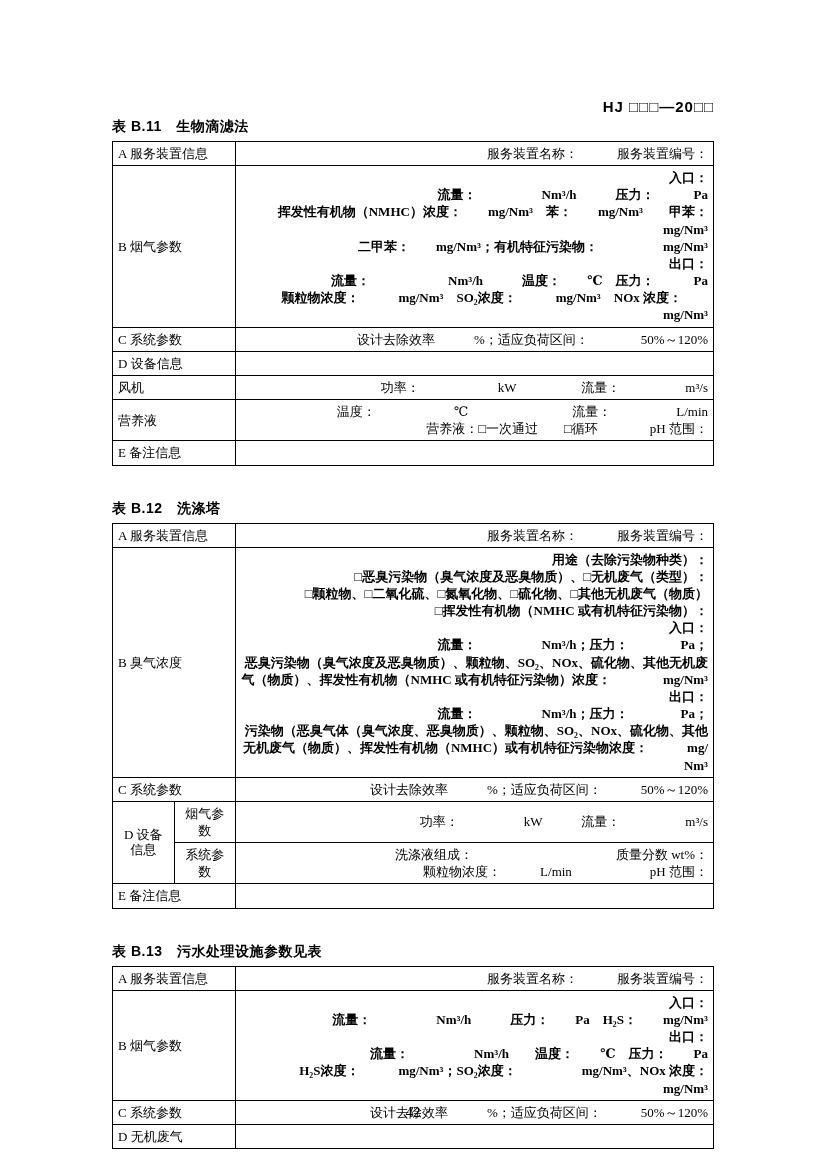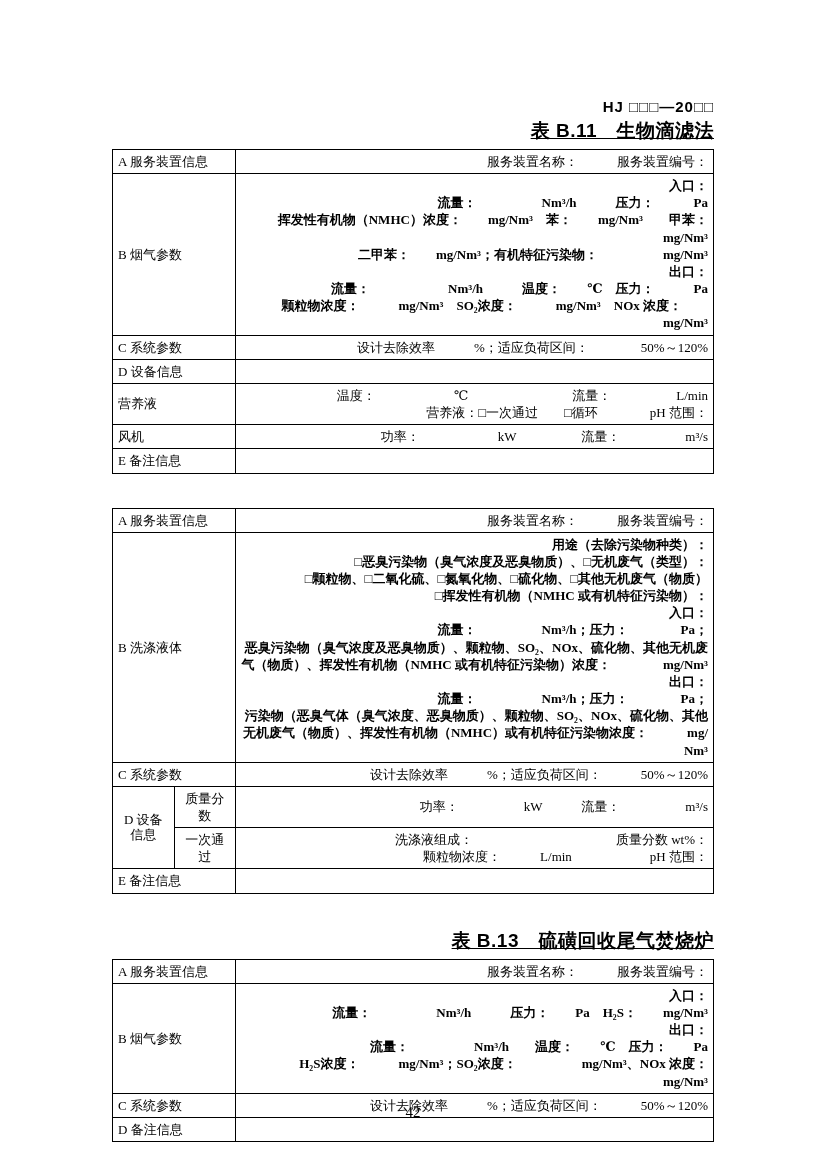--- a/index.html
+++ b/index.html
@@ -30,27 +30,26 @@
     font-size: 15px;
     letter-spacing: 1px;
   }
   .content {
     position: absolute;
     left: 112px;
     top: 118px;
     width: 602px;
   }
   .table-title {
-    text-align: right;
-    font-size: 19px;
+    text-align: left;
+    font-size: 14px;
     font-weight: bold;
     font-family: "Liberation Sans", sans-serif;
     margin-bottom: 5px;
     letter-spacing: 0.5px;
-    text-decoration: underline;
   }
   table.form {
     border-collapse: collapse;
     width: 100%;
     table-layout: fixed;
     font-size: 13px;
     line-height: 1.32;
   }
   table.form td {
     border: 1px solid #000000;
@@ -125,100 +124,101 @@
       </tr>
       <tr>
         <td class="lbl">C 系统参数</td>
         <td class="rowtext">设计去除效率　　　%；适应负荷区间：　　　　50%～120%</td>
       </tr>
       <tr>
         <td class="lbl">D 设备信息</td>
         <td class="rowtext"></td>
       </tr>
       <tr>
+        <td class="lbl">风机</td>
+        <td class="rowtext">功率：　　　　　　kW　　　　　流量：　　　　　m³/s</td>
+      </tr>
+      <tr>
         <td class="lbl">营养液</td>
         <td class="rowtext">温度：　　　　　　℃　　　　　　　　流量：　　　　　L/min
 营养液：□一次通过　　□循环　　　　pH 范围：</td>
       </tr>
       <tr>
-        <td class="lbl">风机</td>
-        <td class="rowtext">功率：　　　　　　kW　　　　　流量：　　　　　m³/s</td>
-      </tr>
-      <tr>
         <td class="lbl">E 备注信息</td>
         <td class="rowtext"></td>
       </tr>
     </tbody>
       </table>
 
     <div class="spacer-md"></div>
 
+    <div class="table-title">表 B.12　洗涤塔</div>
     <table class="form">
       <tbody>
           <tr>
         <td class="lbl" colspan="2">A 服务装置信息</td>
         <td class="rowtext">服务装置名称：　　　服务装置编号：</td>
       </tr>
       <tr>
-        <td class="lbl vcenter" colspan="2">B 洗涤液体</td>
+        <td class="lbl vcenter" colspan="2">B 臭气浓度</td>
         <td class="rowtext vtop">用途（去除污染物种类）：
 □恶臭污染物（臭气浓度及恶臭物质）、□无机废气（类型）：
 □颗粒物、□二氧化硫、□氮氧化物、□硫化物、□其他无机废气（物质）
 □挥发性有机物（NMHC 或有机特征污染物）：
 入口：
 流量：　　　　　Nm³/h；压力：　　　　Pa；
 恶臭污染物（臭气浓度及恶臭物质）、颗粒物、SO₂、NOx、硫化物、其他无机废气（物质）、挥发性有机物（NMHC 或有机特征污染物）浓度：　　　　mg/Nm³
 出口：
 流量：　　　　　Nm³/h；压力：　　　　Pa；
 污染物（恶臭气体（臭气浓度、恶臭物质）、颗粒物、SO₂、NOx、硫化物、其他无机废气（物质）、挥发性有机物（NMHC）或有机特征污染物浓度：　　　mg/Nm³</td>
       </tr>
       <tr>
         <td class="lbl" colspan="2">C 系统参数</td>
         <td class="rowtext">设计去除效率　　　%；适应负荷区间：　　　50%～120%</td>
       </tr>
       <tr>
         <td class="lbl-narrow stack-label" rowspan="2">D 设备信息</td>
-        <td class="lbl-sub">质量分数</td>
+        <td class="lbl-sub">烟气参数</td>
         <td class="rowtext">功率：　　　　　kW　　　流量：　　　　　m³/s</td>
       </tr>
       <tr>
-        <td class="lbl-sub">一次通过</td>
+        <td class="lbl-sub">系统参数</td>
         <td class="rowtext">洗涤液组成：　　　　　　　　　　　质量分数 wt%：
 颗粒物浓度：　　　L/min　　　　　　pH 范围：</td>
       </tr>
       <tr>
         <td class="lbl" colspan="2">E 备注信息</td>
         <td class="rowtext"></td>
       </tr>
     </tbody>
       </table>
 
     <div class="spacer-md"></div>
 
-    <div class="table-title">表 B.13　硫磺回收尾气焚烧炉</div>
+    <div class="table-title">表 B.13　污水处理设施参数见表</div>
     <table class="form">
       <tbody>
           <tr>
         <td class="lbl">A 服务装置信息</td>
         <td class="rowtext">服务装置名称：　　　服务装置编号：</td>
       </tr>
       <tr>
         <td class="lbl vcenter">B 烟气参数</td>
         <td class="rowtext vtop">入口：
 流量：　　　　　Nm³/h　　　压力：　　Pa　H₂S：　　mg/Nm³
 出口：
 流量：　　　　　Nm³/h　　温度：　　℃　压力：　　Pa
 H₂S浓度：　　　mg/Nm³；SO₂浓度：　　　　　mg/Nm³、NOx 浓度：　　　　　　mg/Nm³</td>
       </tr>
       <tr>
         <td class="lbl">C 系统参数</td>
         <td class="rowtext">设计去除效率　　　%；适应负荷区间：　　　50%～120%</td>
       </tr>
       <tr>
-        <td class="lbl">D 备注信息</td>
+        <td class="lbl">D 无机废气</td>
         <td class="rowtext"></td>
       </tr>
     </tbody>
       </table>
 
 
   </div>
 
   <div class="pagenum">42</div>
 </div>

